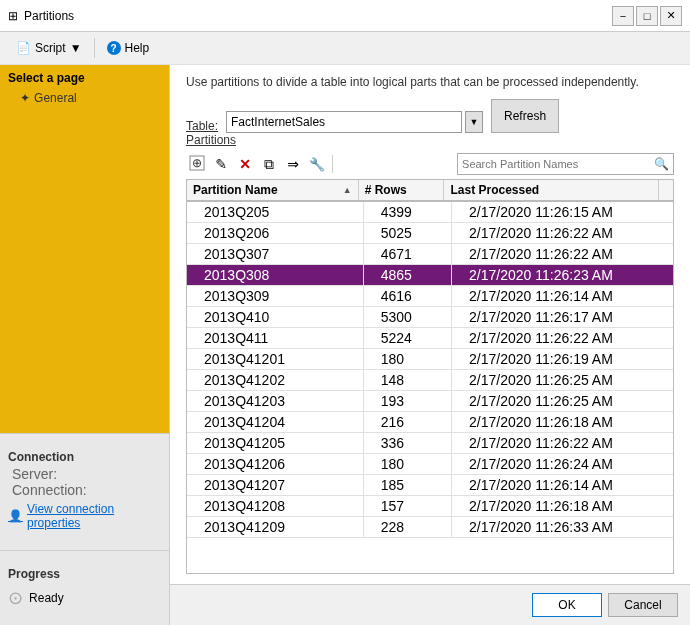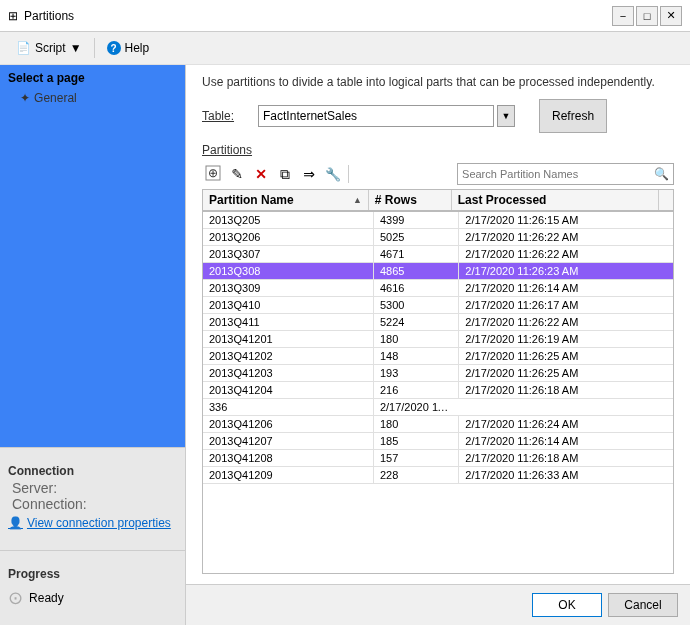--- a/index.html
+++ b/index.html
@@ -28,22 +28,22 @@
 
     
     .main-layout {
       display: flex;
       flex: 1;
       overflow: hidden;
     }
 
     
     .sidebar {
-      width: 186px;
-      background: #3b82f6;
+      width: 170px;
+      background: #eab308;
       border-right: 1px solid #ccc;
       display: flex;
       flex-direction: column;
     }
     .sidebar-section {
       padding: 6px 8px;
     }
     .sidebar-section-title {
       font-weight: bold;
       font-size: 12px;
@@ -121,23 +121,22 @@
       overflow: hidden;
       display: flex;
       flex-direction: column;
     }
     .description {
       font-size: 12px;
       color: #333;
       margin-bottom: 10px;
     }
     .table-row-group {
-      display: flex; align-items: center;
-      margin-bottom: 10px;
-      gap: 24px;
+      display: flex; align-items: flex-end;
+      gap: 8px;
     }
     .table-label {
       font-size: 12px;
       color: #333;
       text-decoration: underline;
     }
     .table-select-wrap {
       display: flex; align-items: center; gap: 4px;
     }
     .table-select {
@@ -238,28 +237,29 @@
     }
     .table-body::-webkit-scrollbar { width: 14px; }
     .table-body::-webkit-scrollbar-track { background: #f0f0f0; }
     .table-body::-webkit-scrollbar-thumb { background: #c0c0c0; border: 1px solid #aaa; }
 
     .tr {
       display: grid;
       grid-template-columns: 2fr 1fr 2.5fr;
       border-bottom: 1px solid #e0e0e0;
     }
-    .tr.selected { background: #8b5cf6; color: #fff; }
+    .tr.selected { background: #701a75; color: #fff; }
     .td {
       padding: 2px 6px;
-      font-size: 11px;
+      font-size: 14px;
       border-right: 1px solid #e0e0e0;
       white-space: nowrap;
       overflow: hidden;
       text-overflow: ellipsis;
+      margin-left: 11px;
     }
     .td:last-child { border-right: none; }
 
     
     .bottom-bar {
       display: flex;
       justify-content: flex-end;
       align-items: center;
       padding: 8px 12px;
       border-top: 1px solid #ccc;
@@ -446,20 +446,21 @@
               <div class="td">2013Q41203</div>
               <div class="td">193</div>
               <div class="td">2/17/2020 11:26:25 AM</div>
             </div>
             <div class="tr">
               <div class="td">2013Q41204</div>
               <div class="td">216</div>
               <div class="td">2/17/2020 11:26:18 AM</div>
             </div>
             <div class="tr">
+              <div class="td">2013Q41205</div>
               <div class="td">336</div>
               <div class="td">2/17/2020 11:26:22 AM</div>
             </div>
             <div class="tr">
               <div class="td">2013Q41206</div>
               <div class="td">180</div>
               <div class="td">2/17/2020 11:26:24 AM</div>
             </div>
             <div class="tr">
               <div class="td">2013Q41207</div>

